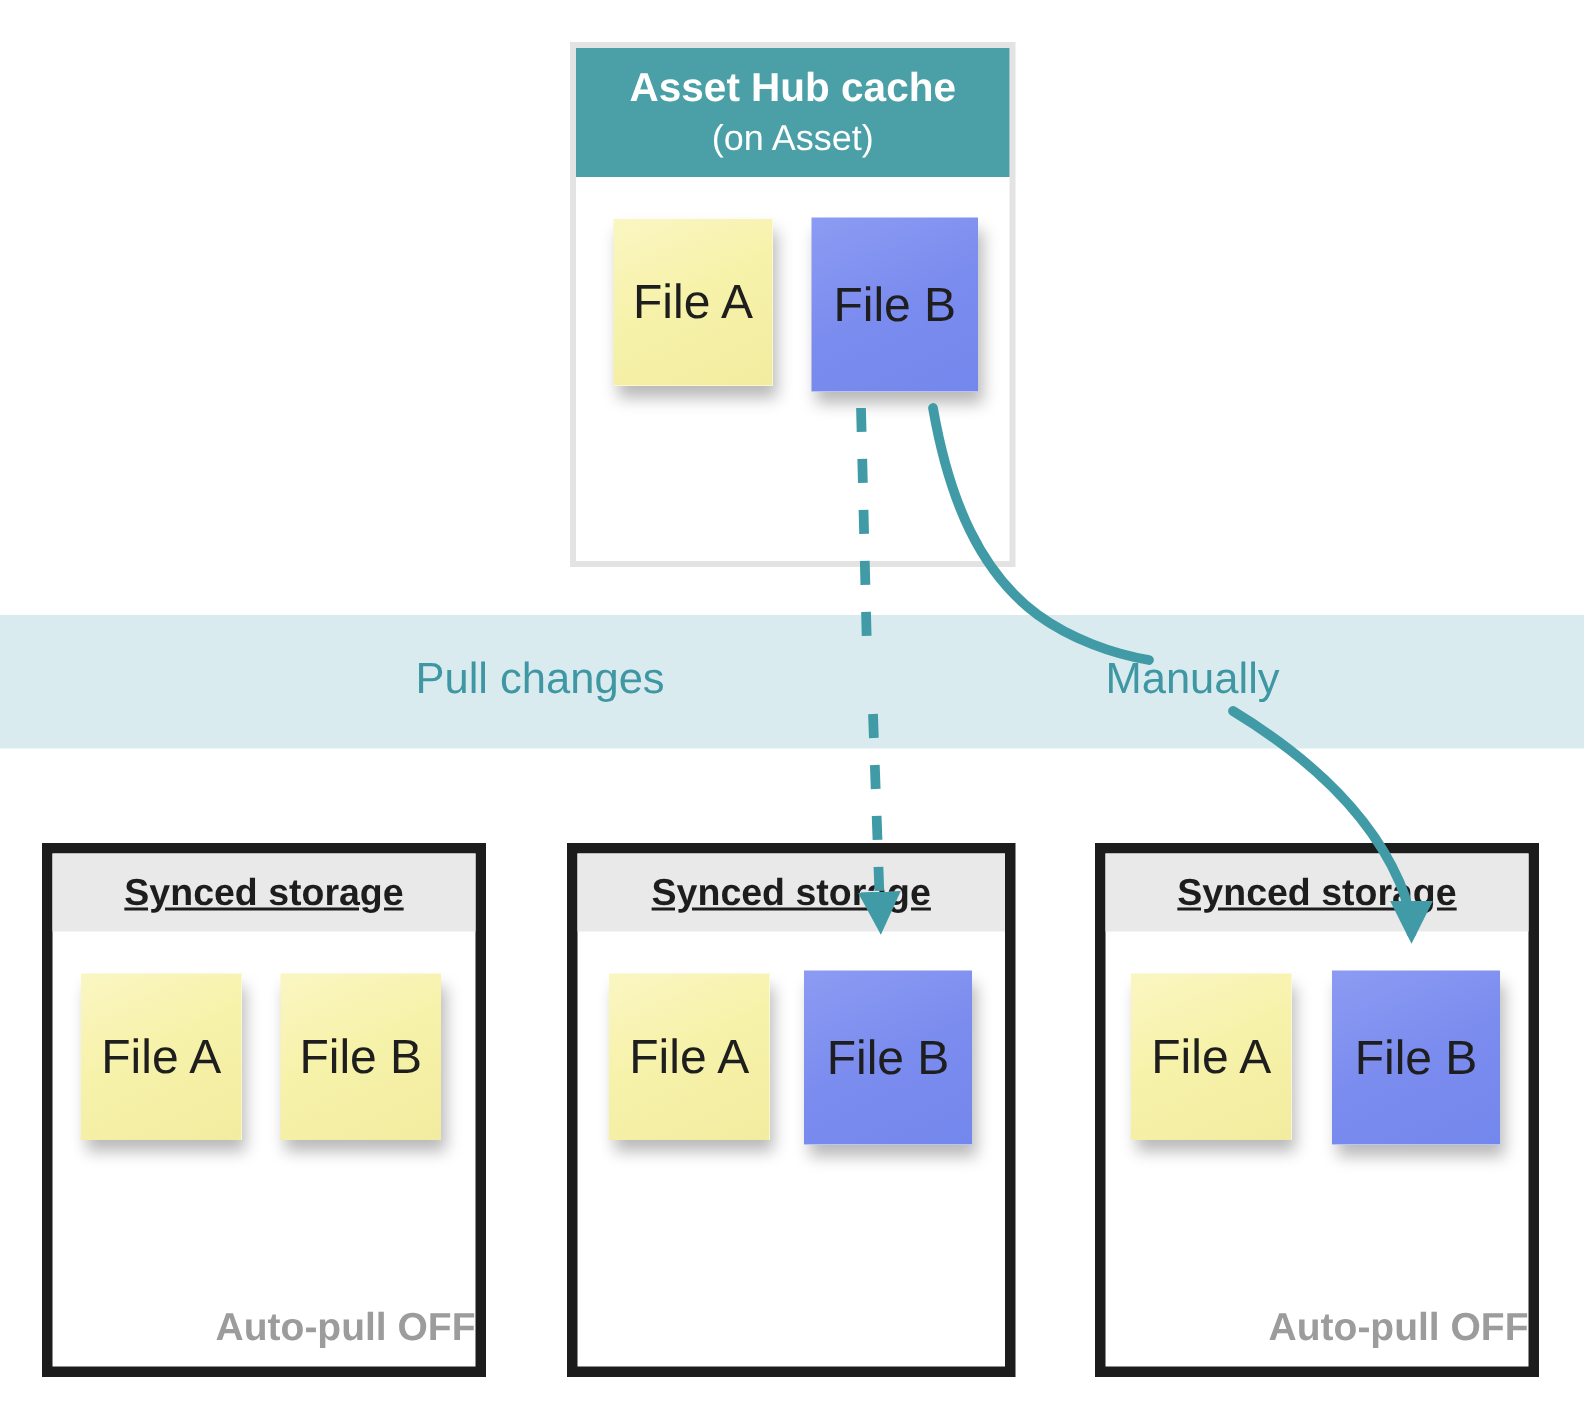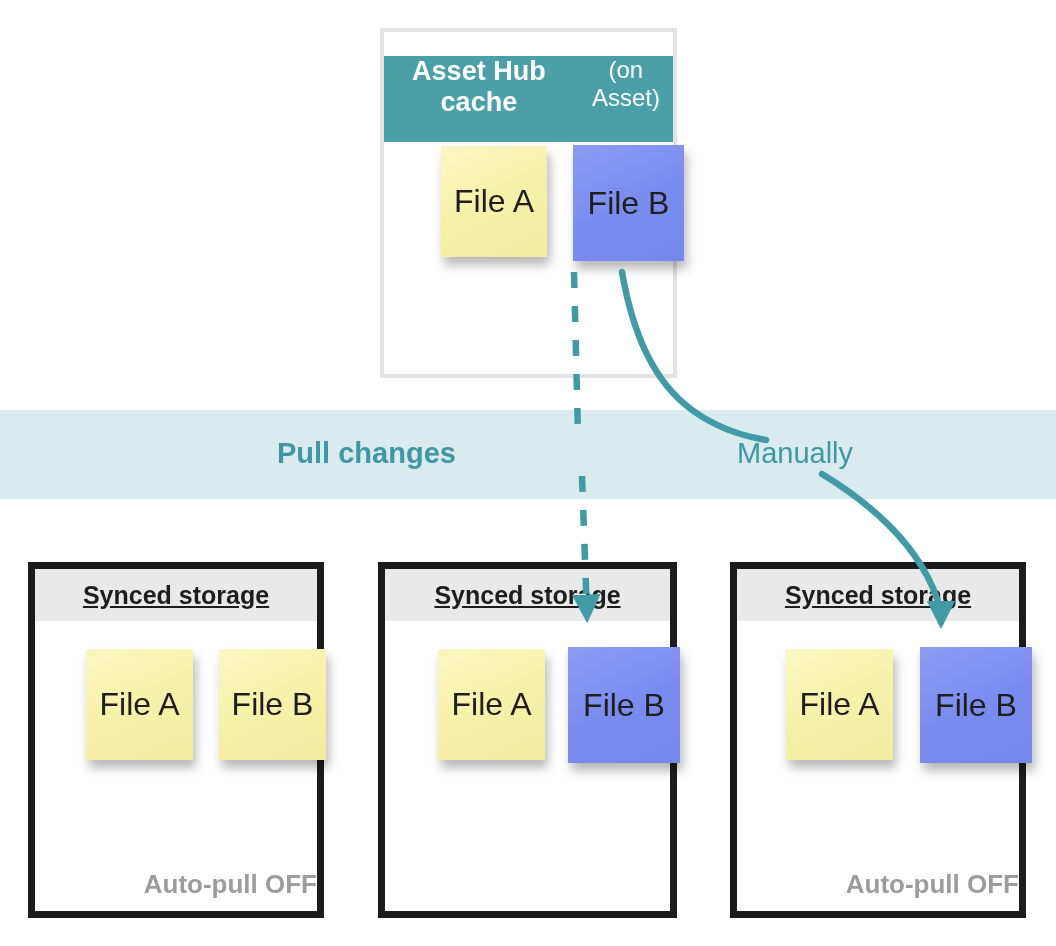--- a/index.html
+++ b/index.html
@@ -8,44 +8,43 @@
     font-family:"Liberation Sans", sans-serif;overflow:hidden;
   }
   
   .hub-box{
     position:absolute;left:380px;top:28px;width:297px;height:350px;
     background:#ffffff;border:4px solid #e4e3e3;box-sizing:border-box;
   }
   .hub-header{
     position:absolute;left:0;top:0;right:0;height:86px;
     background:#4aa0a6;color:#ffffff;text-align:center;
-    display:flex;flex-direction:row;justify-content:center;gap:5px;margin-top:24px;
+    display:flex;flex-direction:column;justify-content:center;gap:5px;
   }
   .hub-title{font-size:27px;font-weight:bold;}
   .hub-subtitle{font-size:24px;}
   
   .note{
     position:absolute;width:107px;height:112px;
     display:flex;align-items:center;justify-content:center;
     font-size:32px;color:#1e1e1e;
     box-shadow:3px 8px 10px rgba(0,0,0,0.28);
-    margin-left:32px;
   }
   .note-yellow{background:linear-gradient(155deg, #faf6c2 0%, #f7f2aa 45%, #f2ecA0 100%);}
   .note-blue{background:linear-gradient(155deg, #8c9bf2 0%, #7b8cef 50%, #7487ec 100%);}
   
   .pull-band{
     position:absolute;left:0;top:410px;width:1056px;height:89px;
     background:#d9ebee;
   }
   .band-label{
     position:absolute;top:50%;transform:translateY(-54%);
     font-size:29px;color:#3e97a3;white-space:nowrap;
   }
-  .band-label.strong{font-weight:bold;}
+  .band-label.strong{font-weight:normal;}
   
   .storage-box{
     position:absolute;top:562px;width:296px;height:356px;
     background:#ffffff;border:7px solid #1c1c1c;box-sizing:border-box;
   }
   .storage-header{
     position:absolute;left:0;right:0;top:0;height:52px;
     background:#e9e9e9;color:#1d1d1d;font-size:25px;font-weight:bold;
     display:flex;align-items:center;justify-content:center;text-decoration:underline;
   }

